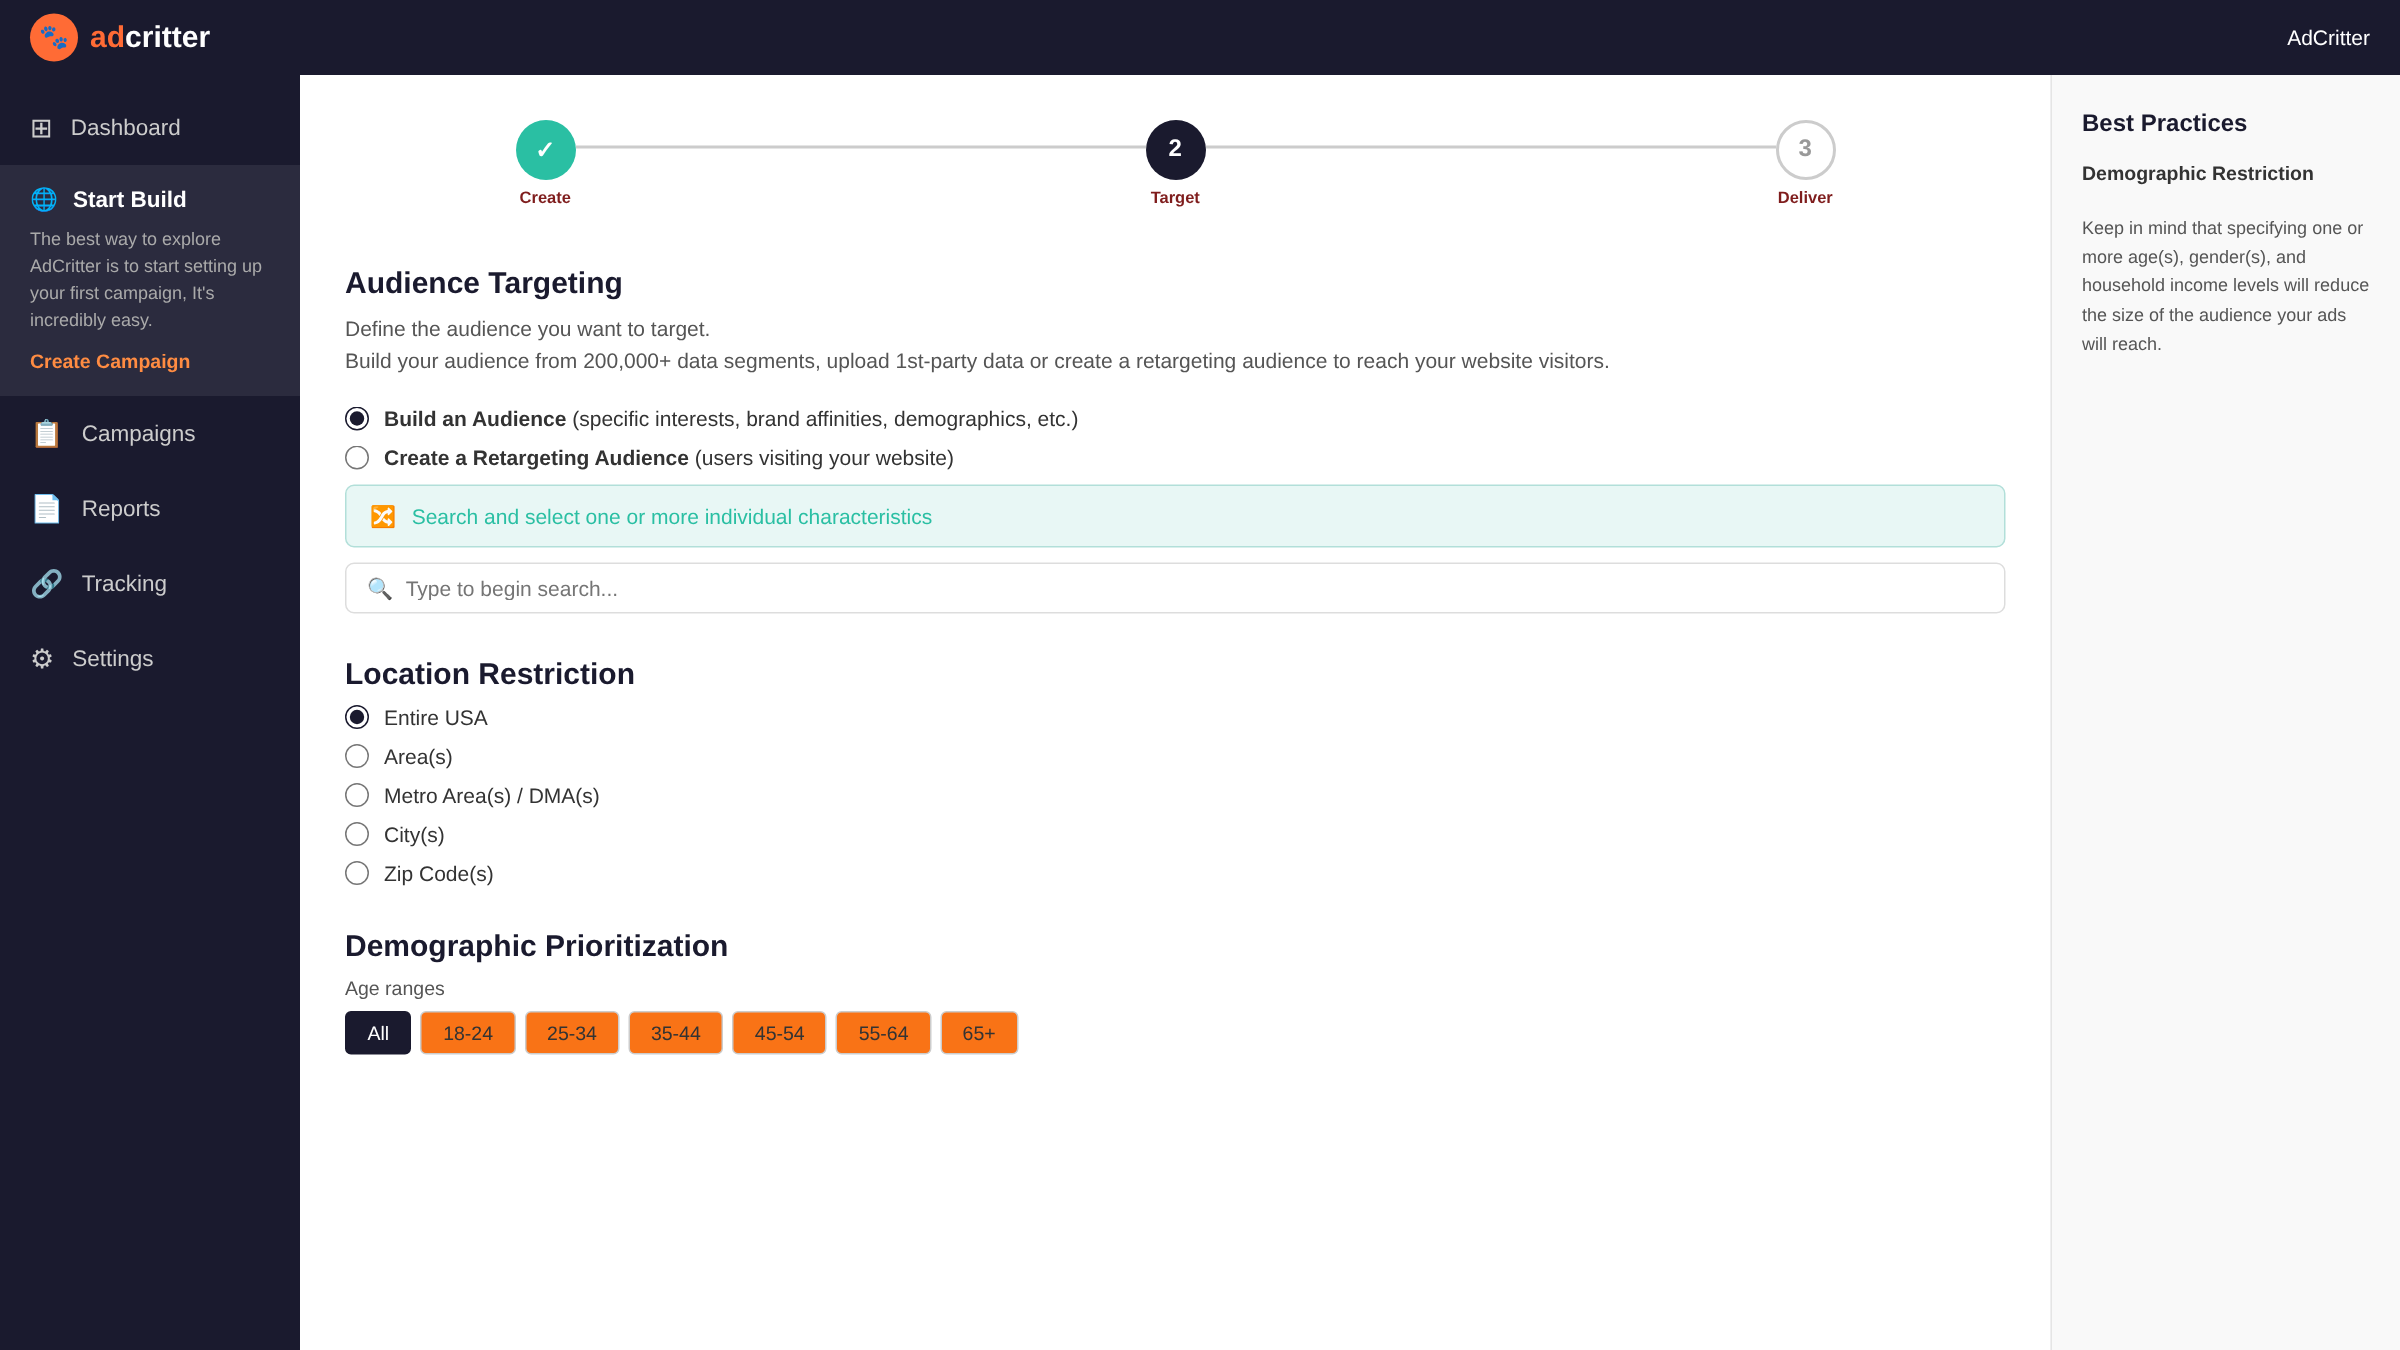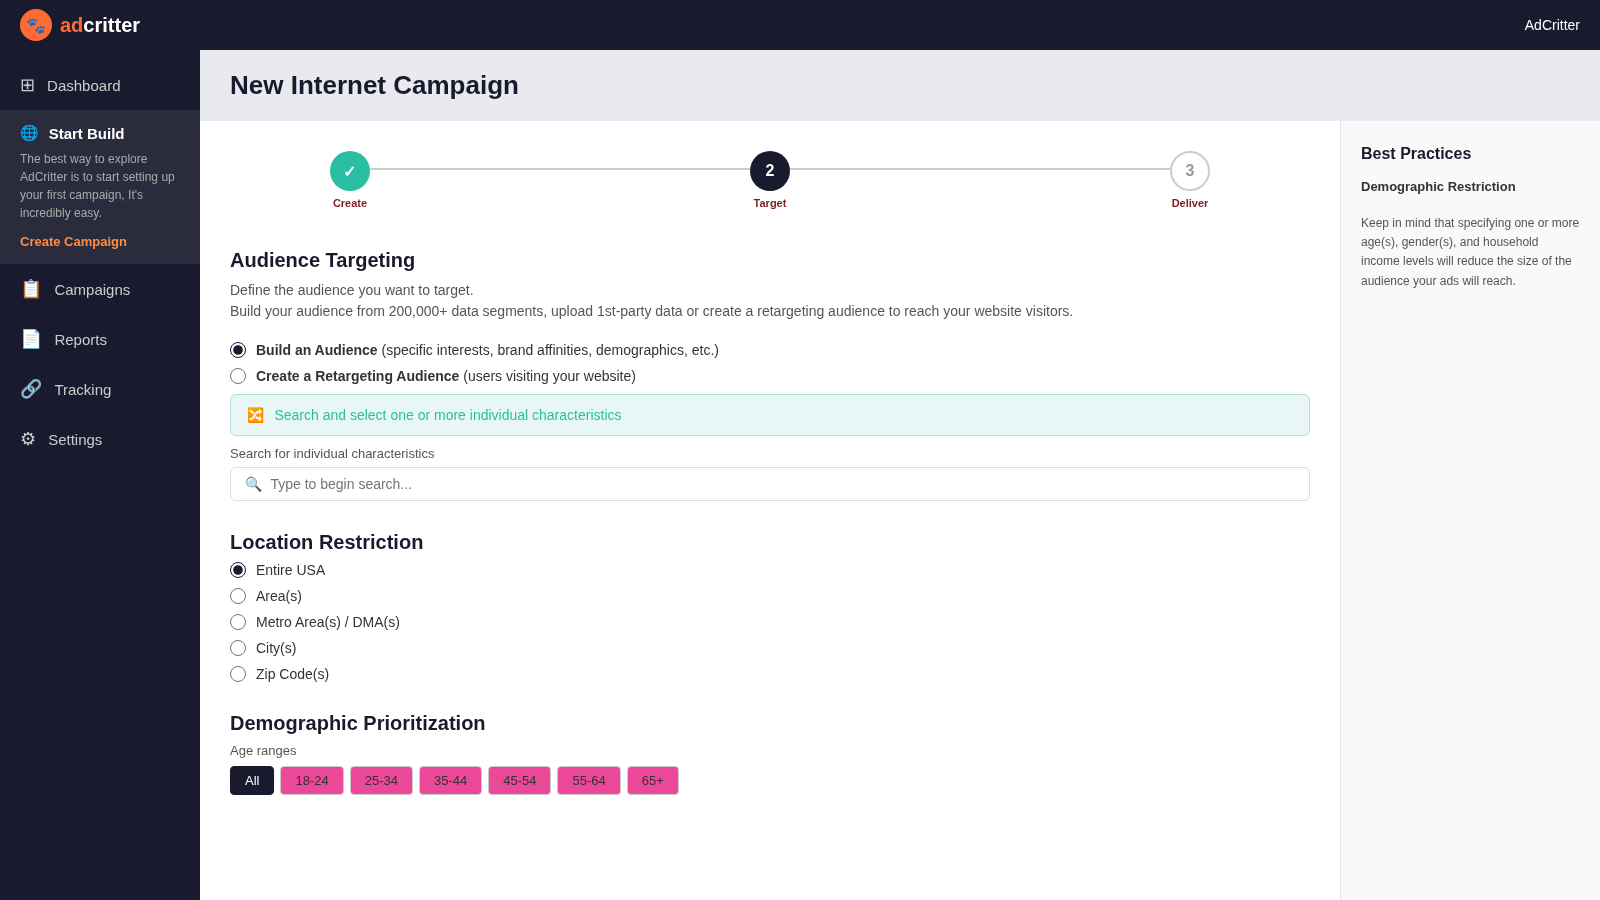--- a/index.html
+++ b/index.html
@@ -265,32 +265,32 @@
       display: flex;
       gap: 6px;
       flex-wrap: wrap;
     }
     .age-btn {
       padding: 6px 14px;
       border-radius: 4px;
       font-size: 13px;
       cursor: pointer;
       border: 1px solid #ccc;
-      background: #ec4899;
+      background: #f97316;
       color: #333;
     }
     .age-btn.active {
       background: #1a1a2e;
       color: white;
       border-color: #1a1a2e;
     }
 
     
     .right-panel {
-      width: 260px;
+      width: 233px;
       background: #f9f9f9;
       padding: 24px 20px;
       flex-shrink: 0;
       border-left: 1px solid #e5e5e5;
     }
     .best-practices-title {
       font-size: 16px;
       font-weight: 700;
       color: #1a1a2e;
       margin-bottom: 16px;
@@ -355,23 +355,20 @@
 
     <div class="sidebar-item">
       <span class="icon">⚙</span>
       <span>Settings</span>
     </div>
 
   </div>
 
   <div class="main-content">
 
-    <div class="page-header">
-      <h1>New Internet Campaign</h1>
-    </div>
 
     <div class="content-body">
 
       <div class="form-area">
 
         <div class="stepper">
           <div class="step">
             <div class="step-circle done">✓</div>
             <div class="step-label">Create</div>
           </div>
@@ -403,21 +400,20 @@
               <input type="radio" name="audience" style="">
               <span><strong>Create a Retargeting Audience</strong> (users visiting your website)</span>
             </label>
           </div>
 
           <div class="search-chars-box">
             <span class="search-chars-icon">🔀</span>
             <span>Search and select one or more individual characteristics</span>
           </div>
 
-          <div class="search-label">Search for individual characteristics</div>
           <div class="search-input-wrap">
             <span class="search-icon">🔍</span>
             <input type="text" placeholder="Type to begin search..." style="">
           </div>
         </div>
 
         <div class="location-section">
           <div class="section-title">Location Restriction</div>
 
           <div class="radio-group">

